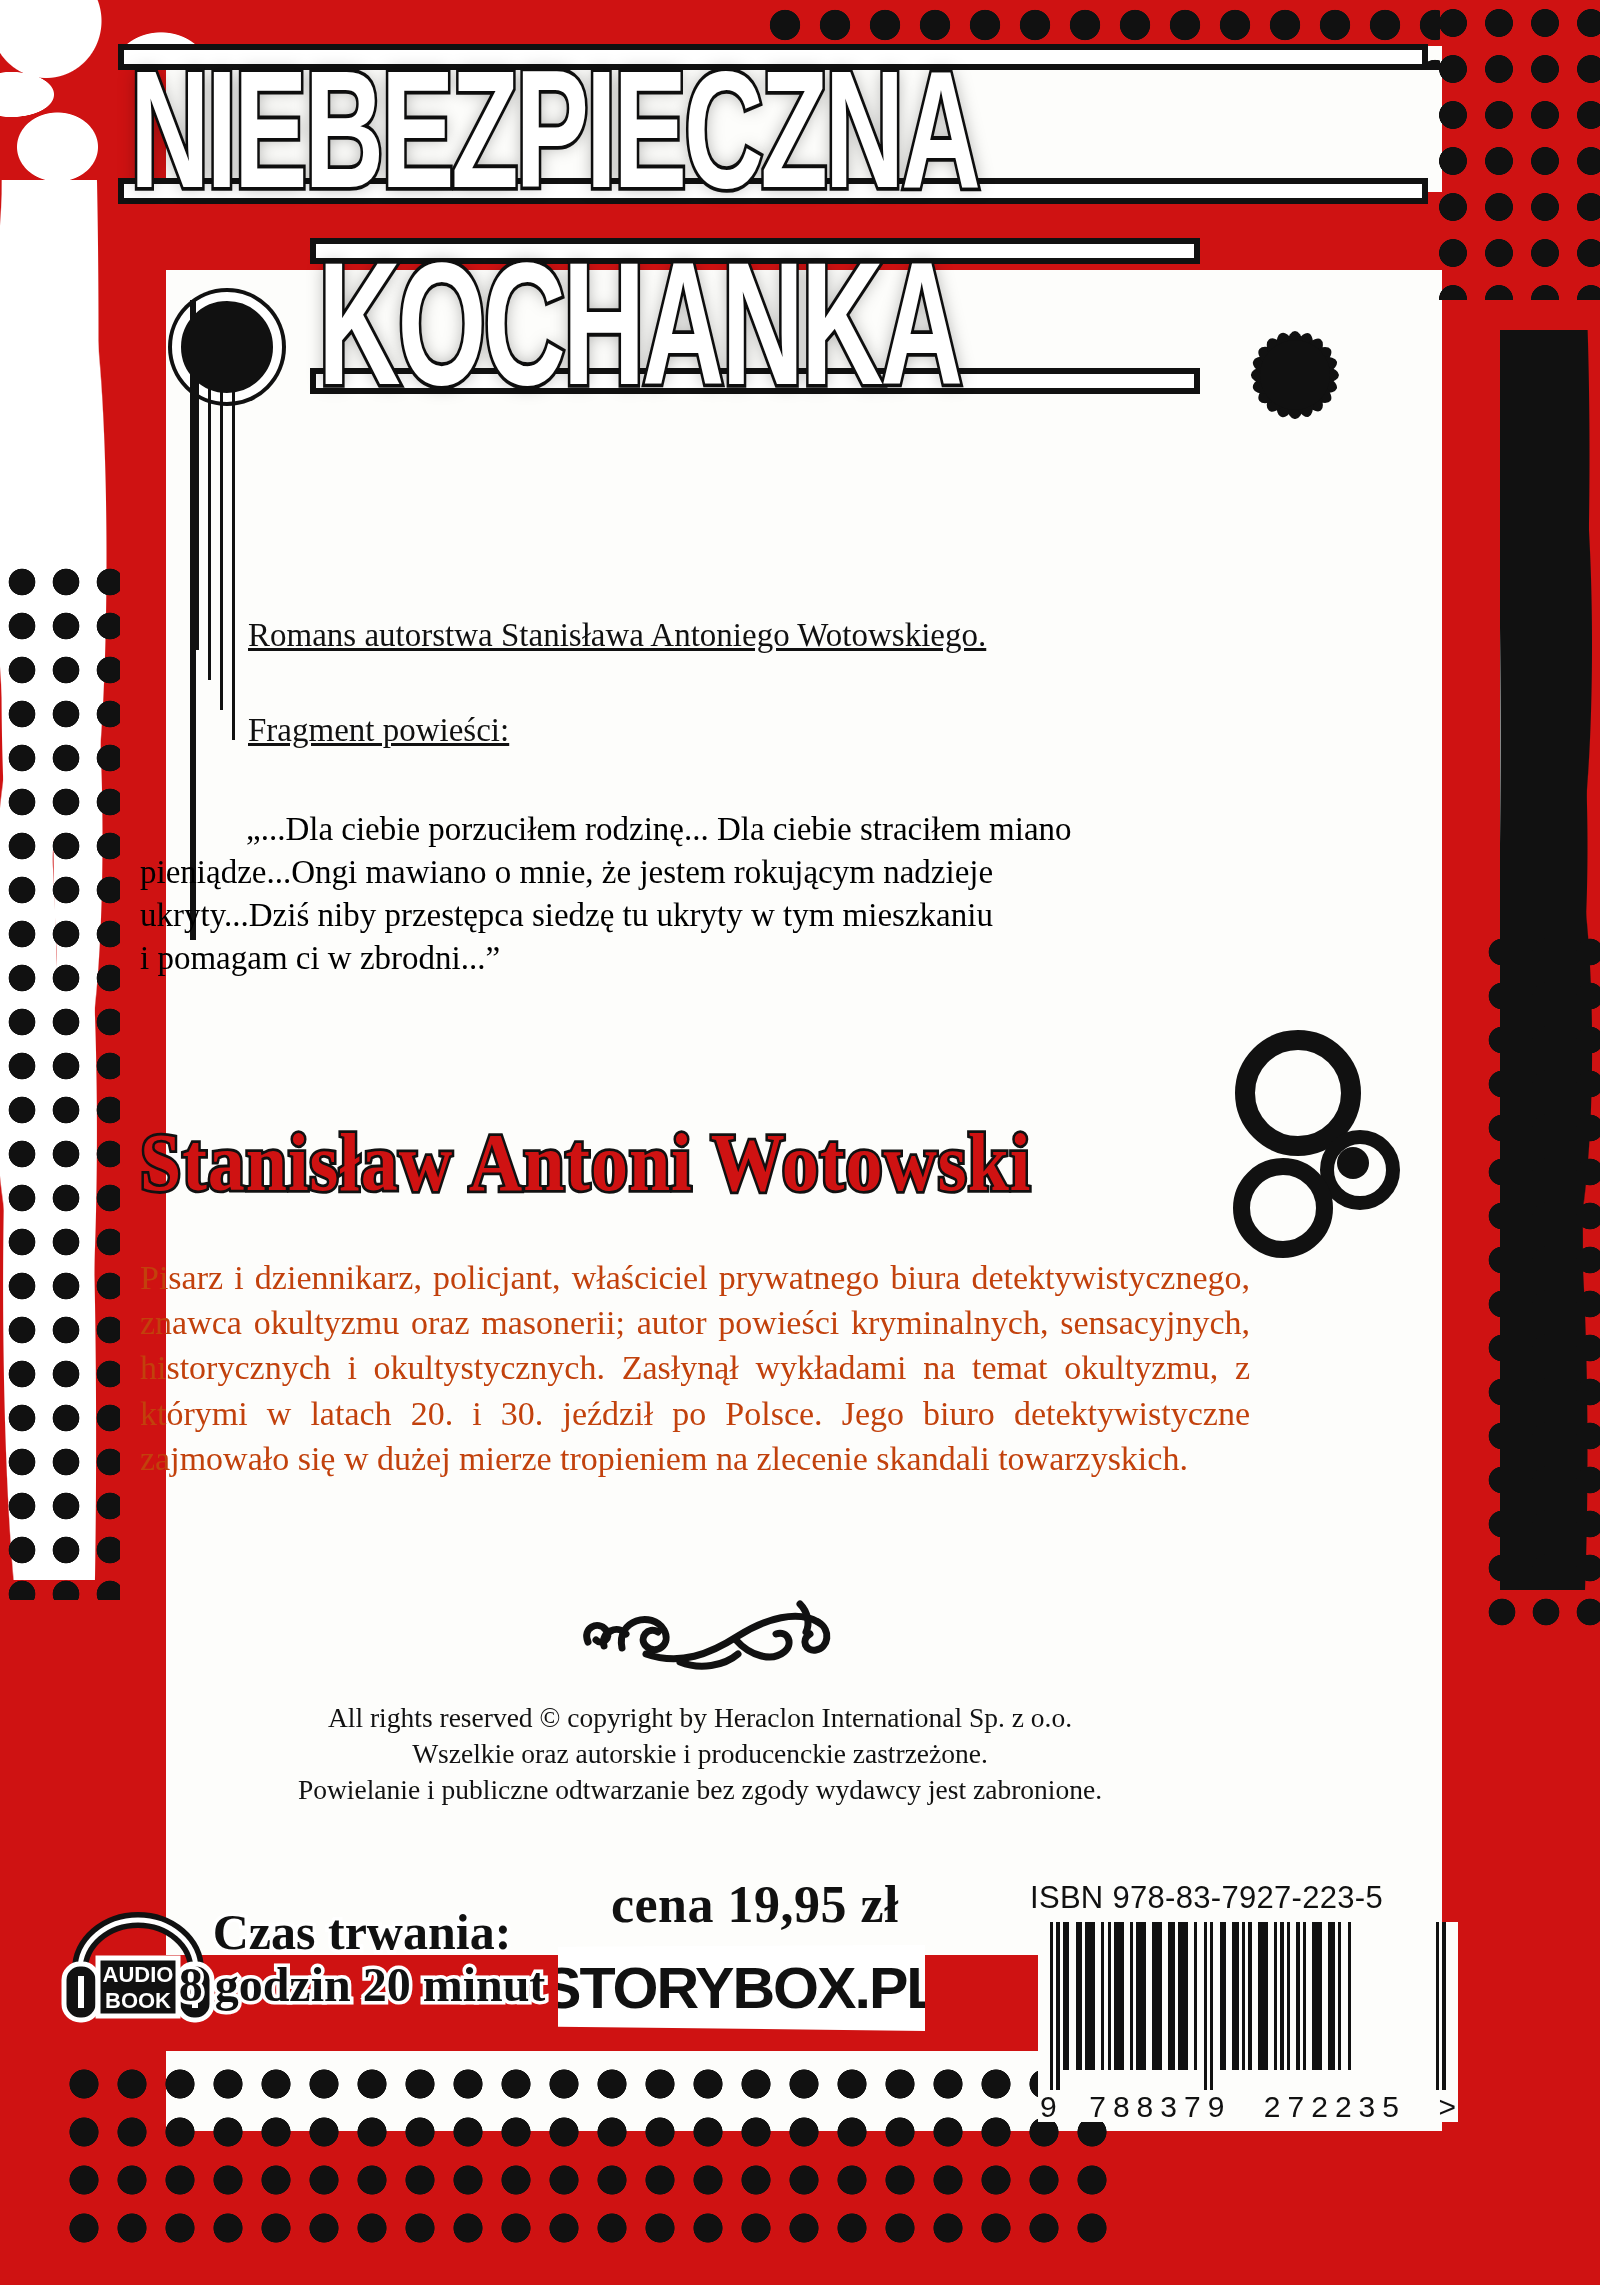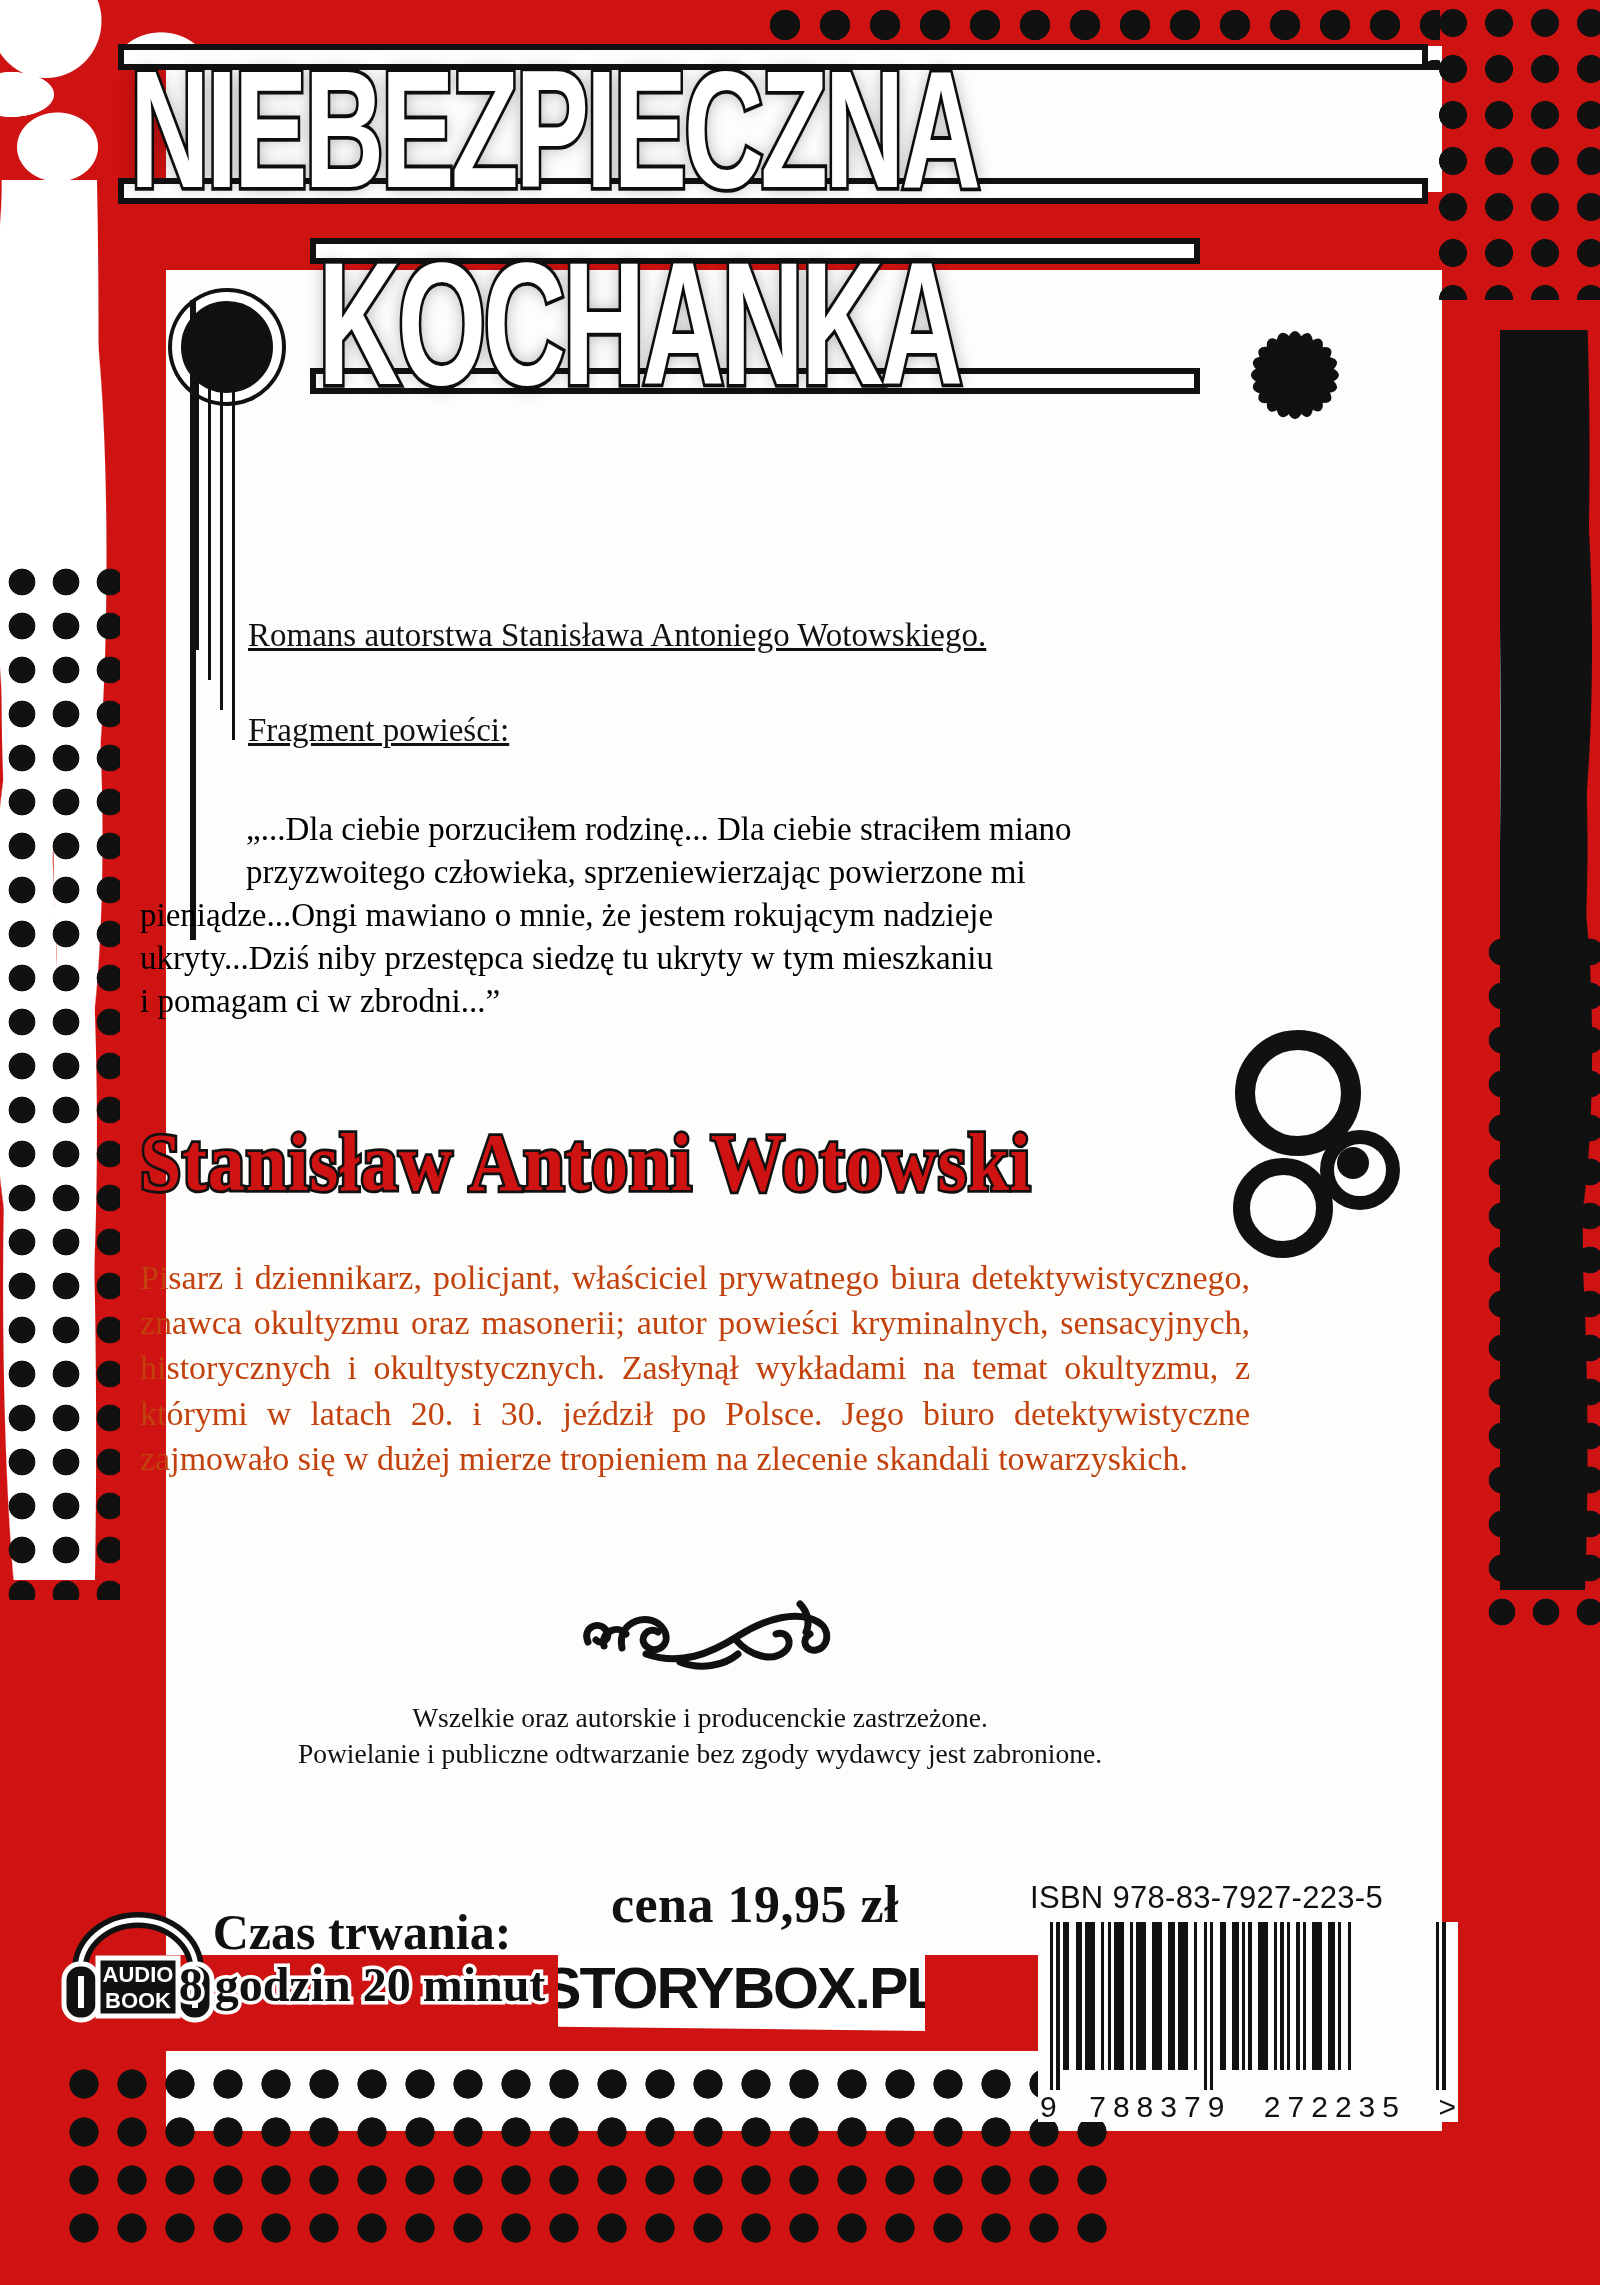--- a/index.html
+++ b/index.html
@@ -228,21 +228,20 @@
 <div class="body-col" style="top:615px;">
   <div class="lead">Romans autorstwa Stanisława Antoniego Wotowskiego.</div>
 </div>
 
 <div class="body-col" style="top:710px;">
   <div class="lead">Fragment powieści:</div>
 </div>
 
 <div style="position:absolute;left:140px;top:808px;width:1110px;z-index:9;">
   <div class="quote" style="text-indent:106px;">„...Dla ciebie porzuciłem rodzinę... Dla ciebie straciłem miano</div>
-  <div class="quote" style="text-indent:106px;">przyzwoitego człowieka, sprzeniewierzając powierzone mi</div>
   <div class="quote">pieniądze...Ongi mawiano o mnie, że jestem rokującym nadzieje</div>
   <div class="quote">ukryty...Dziś niby przestępca siedzę tu ukryty w tym mieszkaniu</div>
   <div class="quote">i pomagam ci w zbrodni...”</div>
 </div>
 
 <div class="author-name">Stanisław Antoni Wotowski</div>
 
 <div style="position:absolute;left:1225px;top:1030px;width:200px;height:230px;z-index:10;">
   <div class="ring" style="left:10px;top:0;width:86px;height:86px;border-width:20px;"></div>
   <div class="ring" style="left:95px;top:100px;width:52px;height:52px;border-width:14px;"></div>
@@ -261,20 +260,21 @@
       <path d="M86 84 C120 96 150 84 178 66 C206 48 238 40 258 52"></path>
       <path d="M258 52 C272 60 268 78 256 80 C246 82 240 70 250 64"></path>
       <path d="M176 70 C190 86 212 92 224 82 C234 74 228 60 216 64"></path>
       <path d="M120 92 C140 100 164 96 178 84"></path>
       <path d="M240 34 C248 42 250 54 246 62"></path>
     </g>
   </svg>
 </div>
 
 <div class="copyright">
+  <div>All rights reserved © copyright by Heraclon International Sp. z o.o.</div>
   <div>Wszelkie oraz autorskie i producenckie zastrzeżone.</div>
   <div>Powielanie i publiczne odtwarzanie bez zgody wydawcy jest zabronione.</div>
 </div>
 
 <div class="audio-logo">
   <svg viewBox="0 0 160 120" width="160" height="120" aria-hidden="true">
     <g stroke="#fff" stroke-width="7" fill="#111">
       <path d="M22 92 V62 A58 50 0 0 1 138 62 V92" fill="none" stroke="#111" stroke-width="16"></path>
       <path d="M22 92 V62 A58 50 0 0 1 138 62 V92" fill="none" stroke="#fff" stroke-width="5"></path>
       <rect x="6" y="56" width="34" height="56" rx="16" fill="#111" stroke="#fff" stroke-width="5"></rect>

